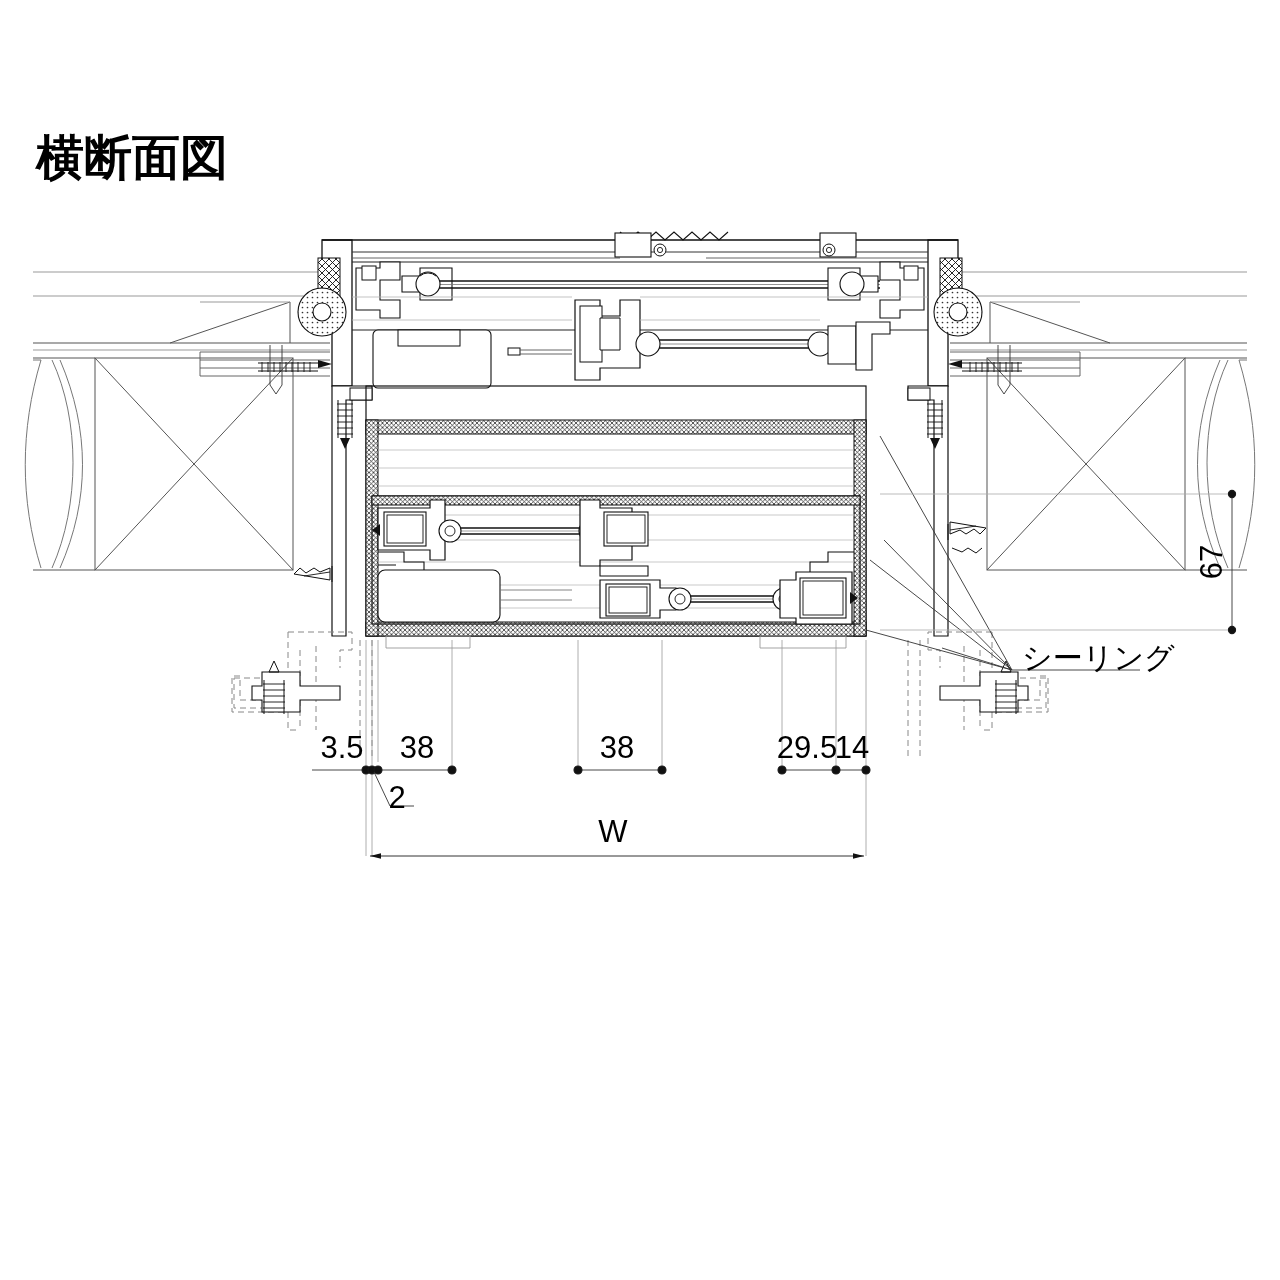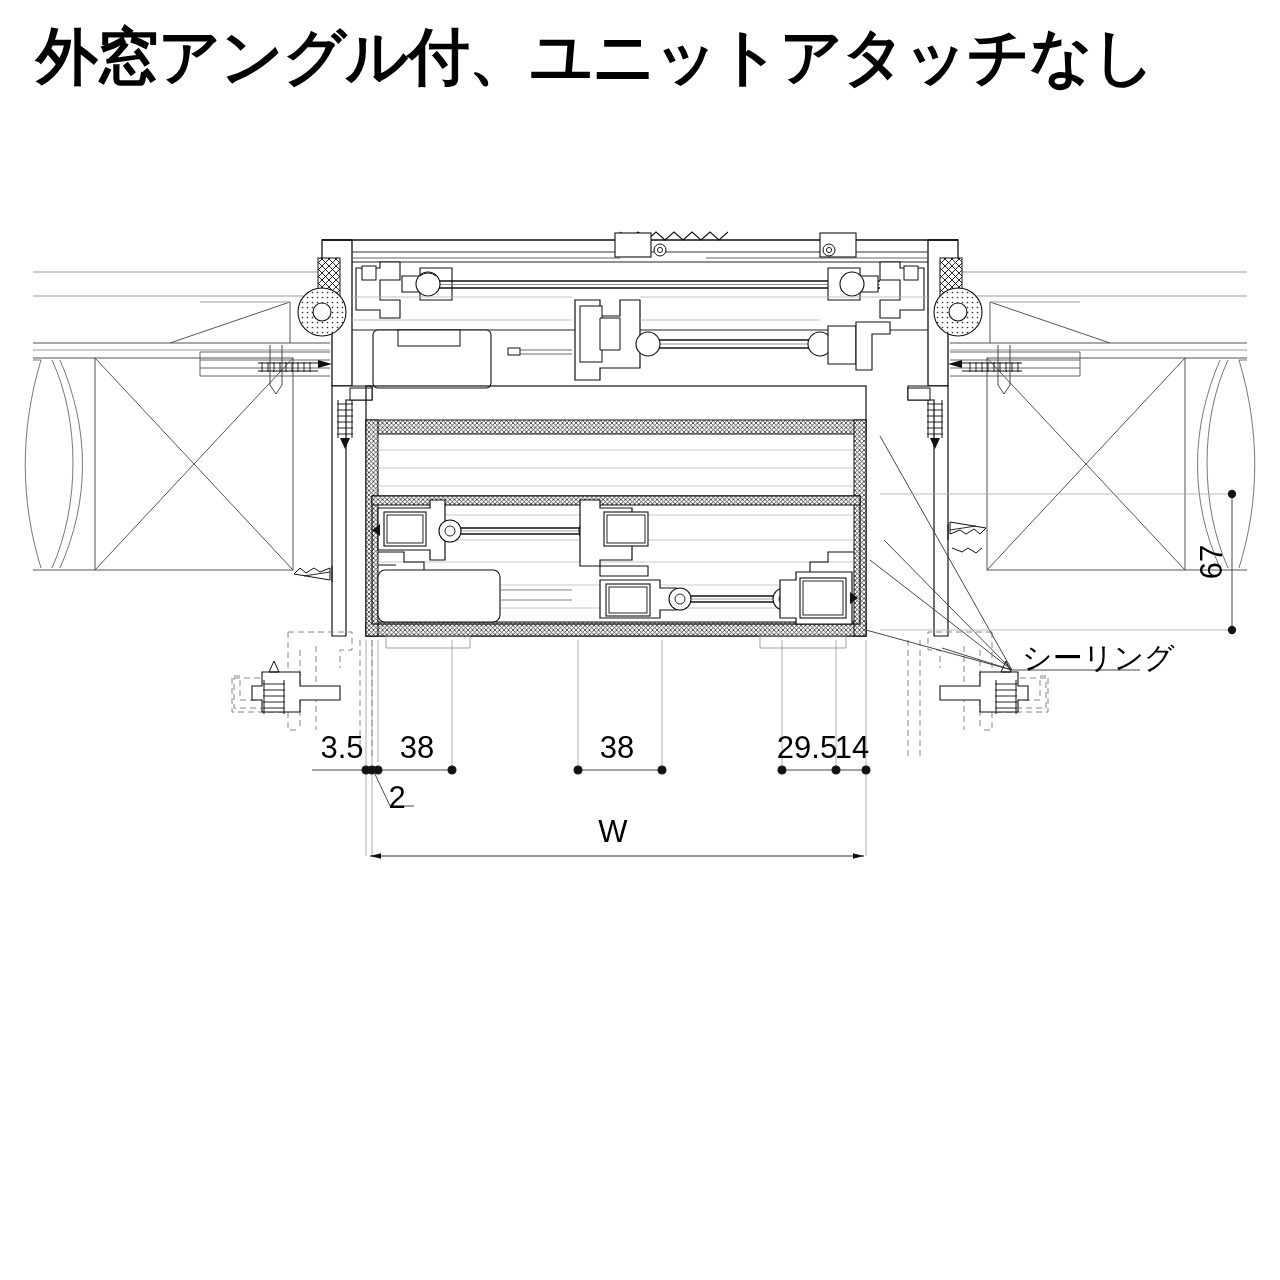--- a/index.html
+++ b/index.html
@@ -47,21 +47,21 @@
   svg text {
     font-family: "Liberation Sans", "DejaVu Sans", sans-serif;
     fill: #000;
   }
 </style>
 </head>
 <body>
 
 <div id="page">
 
-  <div id="title">外窓アングル付、ユニットアタッチなし</div>
+  <div id="subtitle">横断面図</div>
 
   <svg id="drawing" viewBox="0 0 1280 1280" xmlns="http://www.w3.org/2000/svg">
 
     <defs>
 
       <pattern id="xhatch" width="7" height="7" patternUnits="userSpaceOnUse">
         <rect width="7" height="7" fill="#ffffff"></rect>
         <path d="M0,0 L7,7 M7,0 L0,7" stroke="#111" stroke-width="0.9"></path>
       </pattern>
       <pattern id="xhatchfine" width="4.5" height="4.5" patternUnits="userSpaceOnUse">

